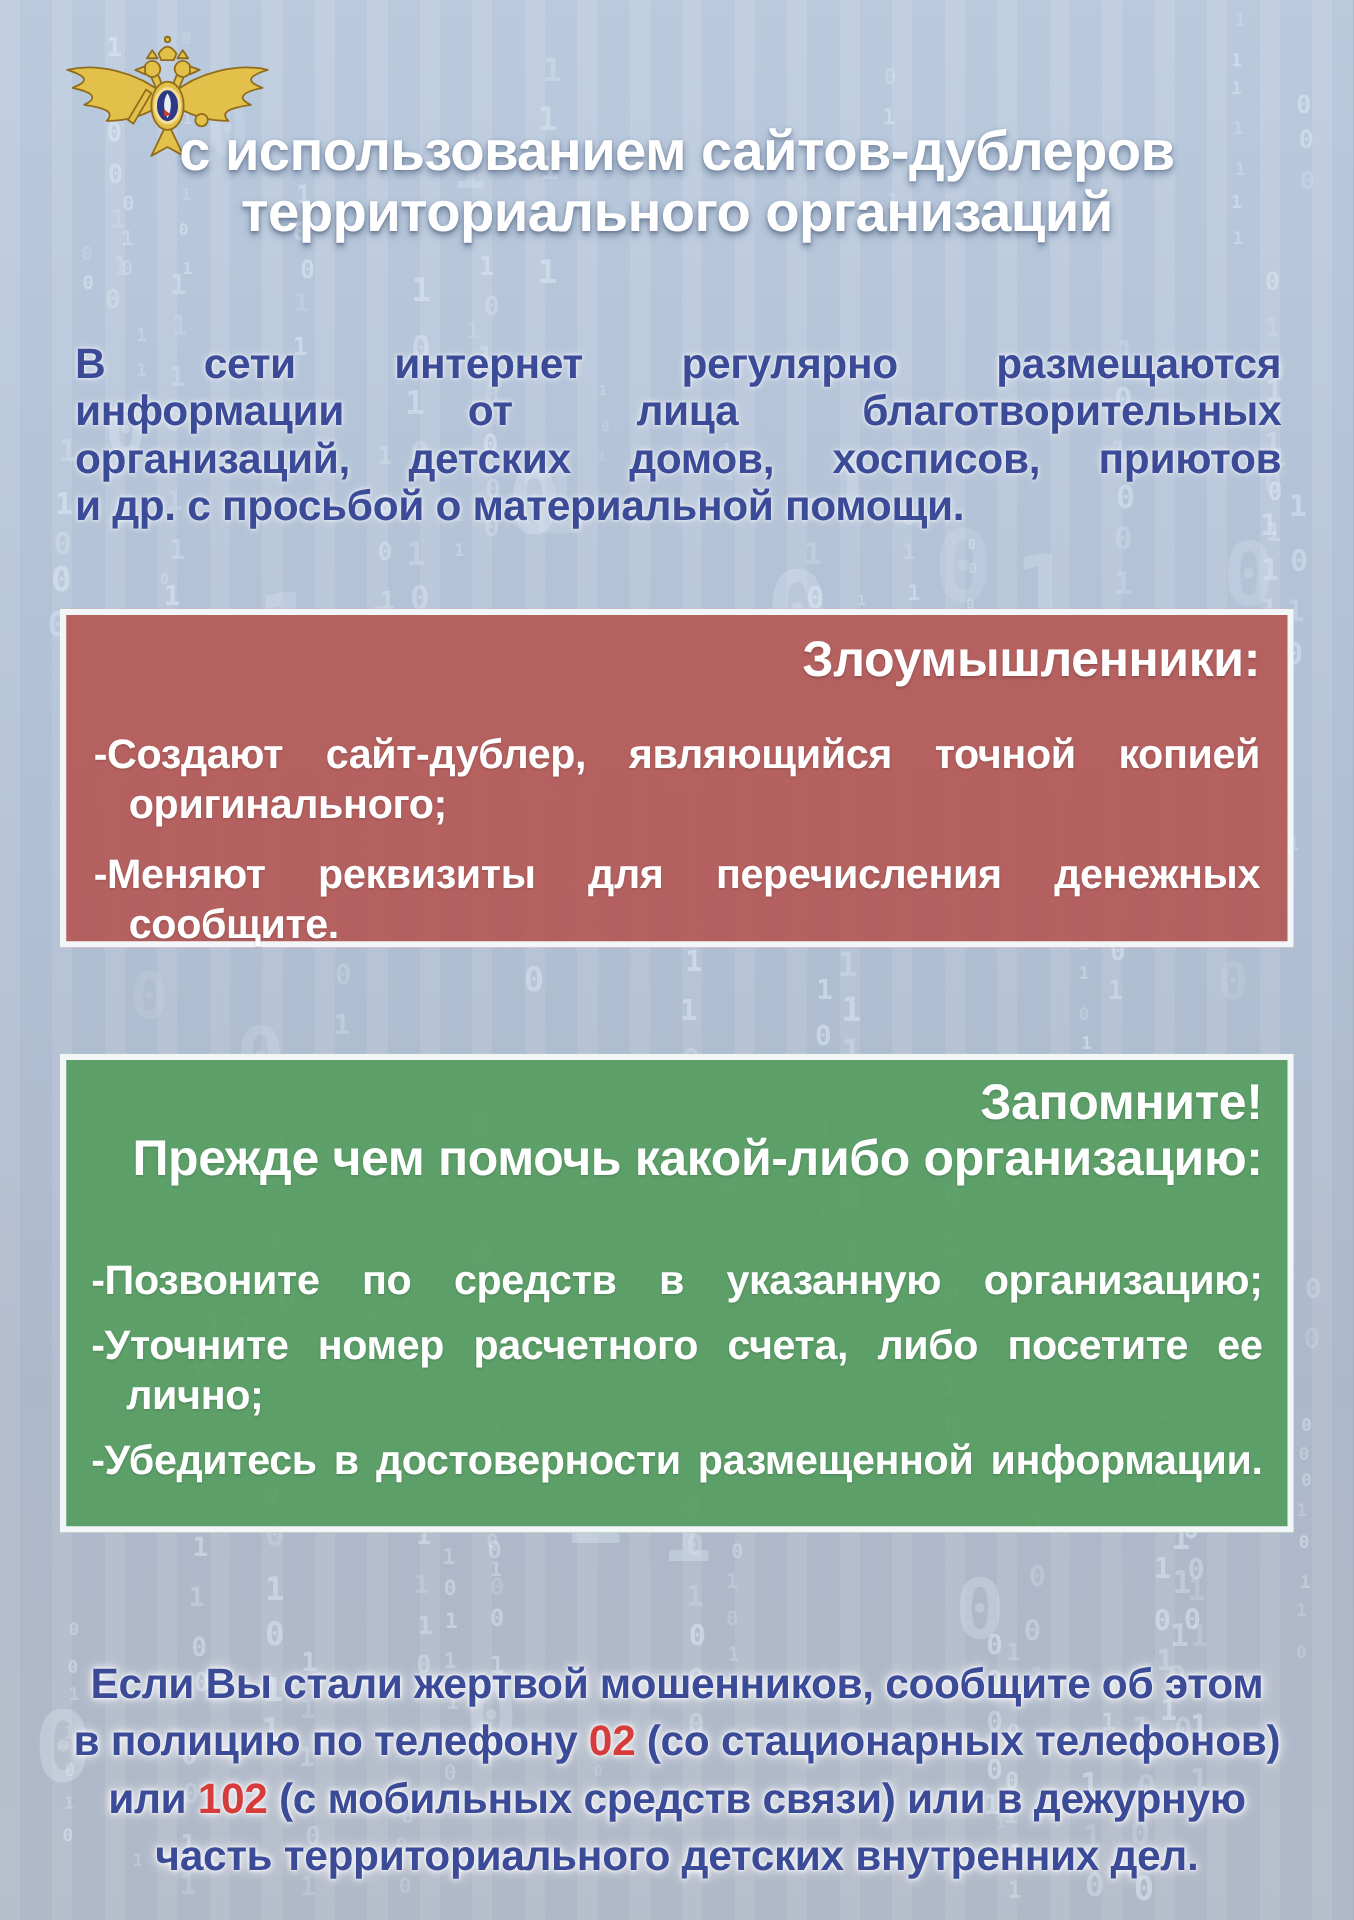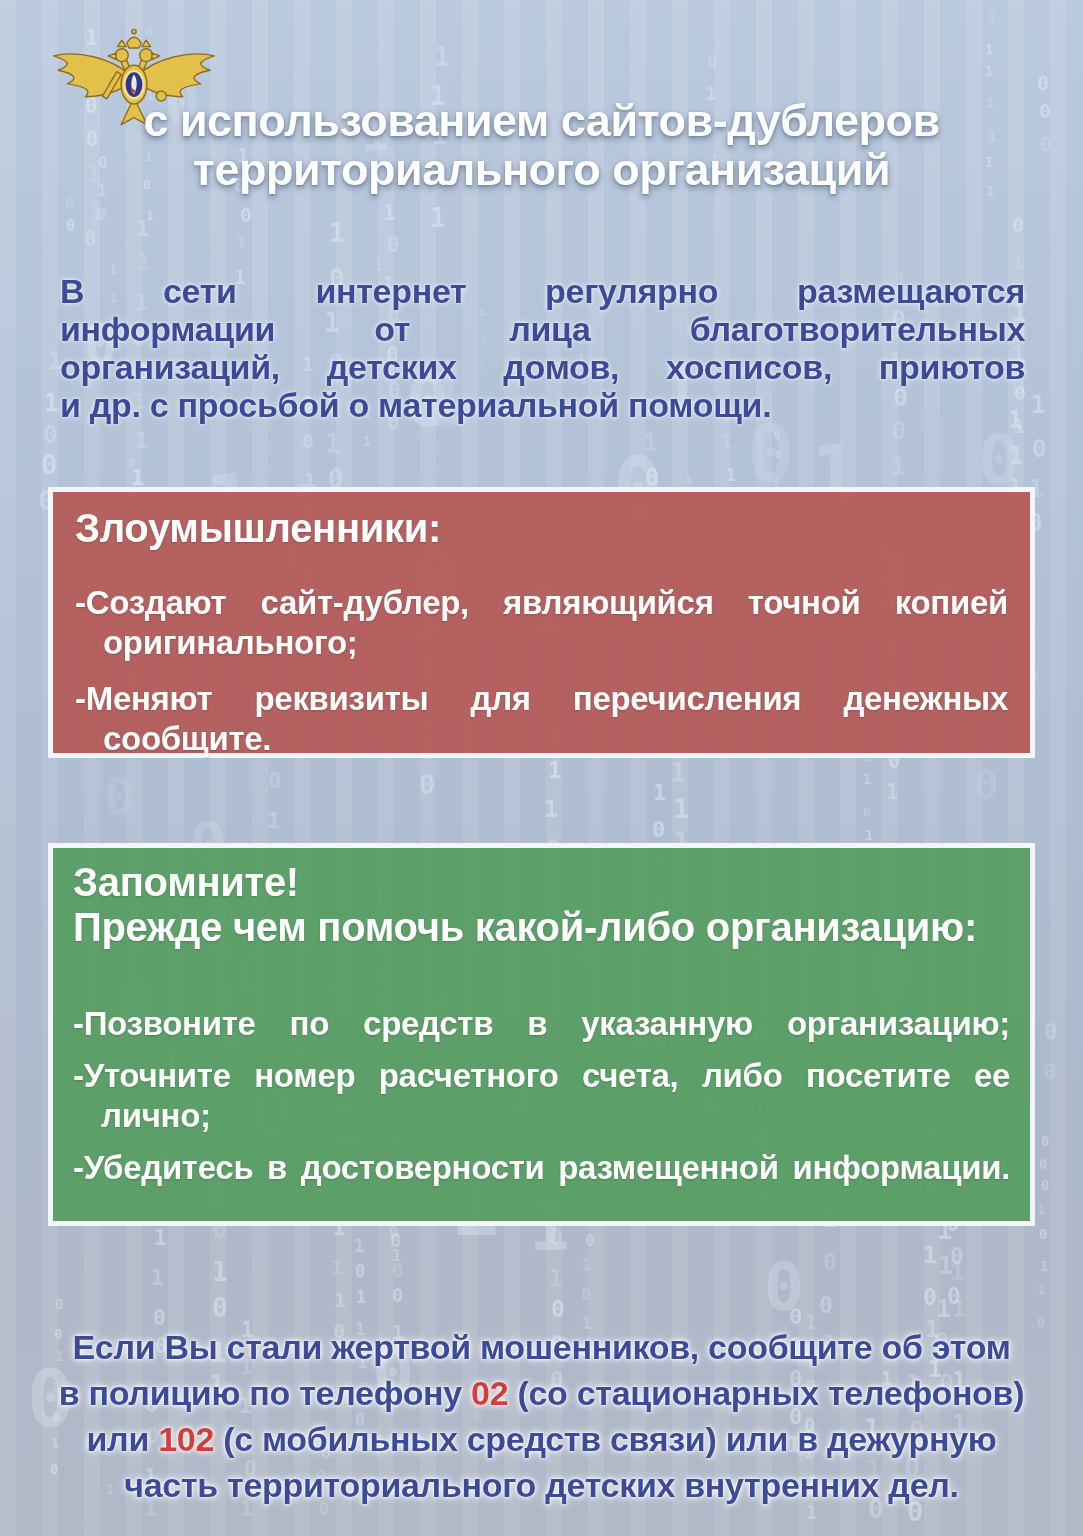--- a/index.html
+++ b/index.html
@@ -34,21 +34,21 @@
     text-shadow:0 0 3px rgba(255,255,255,0.9),0 0 7px rgba(255,255,255,0.55);}
   .j-all{text-align:justify;text-align-last:justify;}
   .j-left{text-align:left;}
 
   
   .box{position:absolute;left:48px;width:987px;box-sizing:border-box;
     border:5px solid #f2f6f9;color:#ffffff;
     text-shadow:0 1px 2px rgba(0,0,0,0.18);}
   .box-red{top:487px;height:271px;background:rgba(180,90,88,0.94);padding:14px 22px 0 22px;}
   .box-green{top:843px;height:383px;background:rgba(87,157,98,0.94);padding:12px 20px 0 20px;}
-  .box-title{text-align:left;font-size:40px;line-height:45px;letter-spacing:-0.3px;}
+  .box-title{text-align:right;font-size:40px;line-height:45px;letter-spacing:-0.3px;}
   .box-red .box-title{margin-bottom:32px;}
   .box-green .box-titles{margin-bottom:54px;}
   .bullets{font-size:33px;line-height:40px;letter-spacing:-0.3px;}
   .bullet{margin-bottom:16px;}
   .box-green .bullet{margin-bottom:12px;}
   .bullet .cont{padding-left:28px;}
 
   
   .footer{position:absolute;top:1290px;left:55px;right:55px;text-align:center;
     color:#3b4b97;font-size:34px;line-height:46px;letter-spacing:-0.3px;

